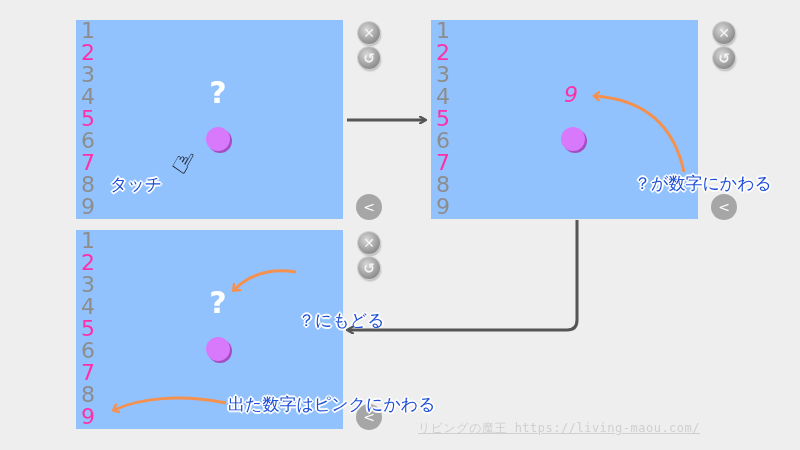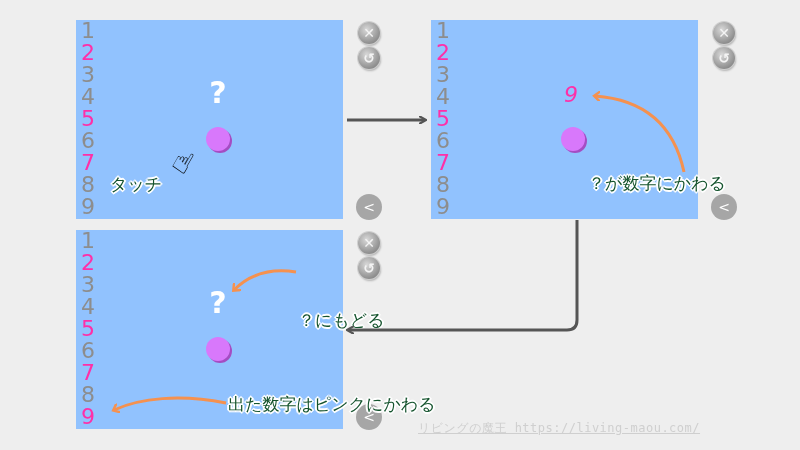--- a/index.html
+++ b/index.html
@@ -13,21 +13,21 @@
   .qmark { position:absolute; font-size:30px; font-weight:bold; color:#ffffff; width:30px; text-align:center; }
   .shown-num { position:absolute; font-size:22px; color:#ff2fa8; font-style:italic; width:30px; text-align:center; }
   .ball { position:absolute; width:24px; height:24px; border-radius:50%; background:#d878fb;
           box-shadow:2px 2px 0 #a44dc3; }
   .side-btn { position:absolute; width:22px; height:22px; border-radius:50%;
               background:radial-gradient(circle at 40% 35%, #d9d9d9, #8a8a8a 75%);
               box-shadow:0 0 0 1px #cfcfcf, 1px 2px 2px rgba(0,0,0,0.25);
               color:#f4f4f4; font-size:14px; line-height:22px; text-align:center; font-weight:bold; }
   .share-btn { position:absolute; width:26px; height:26px; border-radius:50%; background:#a6a6a6;
                color:#fff; text-align:center; line-height:26px; font-size:14px; }
-  .label { position:absolute; font-size:17px; color:#14532d; white-space:nowrap;
+  .label { position:absolute; font-size:17px; color:#1d4ed8; white-space:nowrap;
            text-shadow: 2px 0 0 #fff, -2px 0 0 #fff, 0 2px 0 #fff, 0 -2px 0 #fff,
                         1px 1px 0 #fff, -1px -1px 0 #fff, 1px -1px 0 #fff, -1px 1px 0 #fff; }
   .hand { position:absolute; font-size:30px; transform:rotate(30deg); }
   .watermark { position:absolute; left:418px; top:420px; font-size:12px; color:#cfcfcf;
                font-family:"DejaVu Sans Mono", monospace; letter-spacing:0.5px;text-decoration:underline; }
   svg.overlay { position:absolute; left:0; top:0; pointer-events:none; }
 </style>
 </head>
 <body>
 
@@ -60,21 +60,21 @@
     <span class="num">4</span>
     <span class="num pink">5</span>
     <span class="num">6</span>
     <span class="num pink">7</span>
     <span class="num">8</span>
     <span class="num">9</span>
   </div>
   <div class="shown-num" style="left:125px; top:62px;">9</div>
   <div class="ball" style="left:130px; top:107px;"></div>
 </div>
-<div class="label" style="left:588px; top:172px;">？が数字にかわる</div>
+<div class="label" style="left:634px; top:172px;">？が数字にかわる</div>
 <div class="side-btn" style="left:713px; top:22px;"><span>✕</span></div>
 <div class="side-btn" style="left:713px; top:47px;"><span>↺</span></div>
 <div class="share-btn" style="left:711px; top:194px;"><span>&lt;</span></div>
 
 <div class="panel" style="left:76px; top:230px;">
   <div class="numcol">
     <span class="num">1</span>
     <span class="num pink">2</span>
     <span class="num">3</span>
     <span class="num">4</span>

